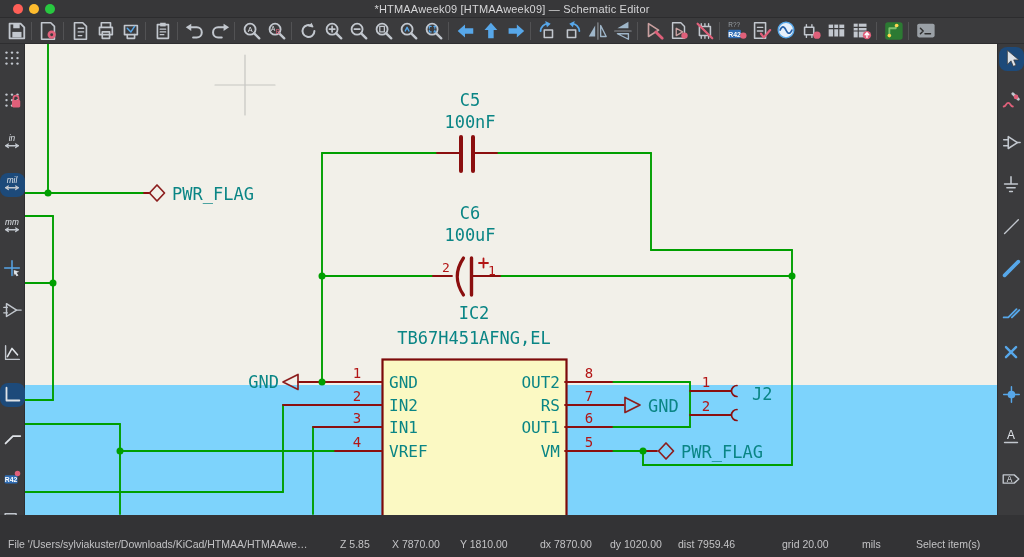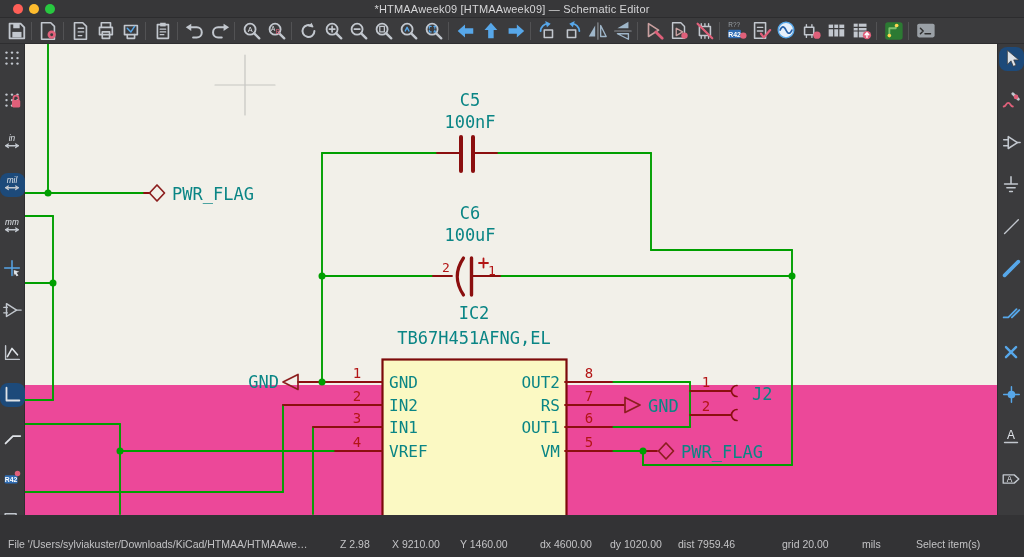--- a/index.html
+++ b/index.html
@@ -1,17 +1,17 @@
 <!DOCTYPE html>
 <html><head>
 <meta charset="utf-8">
 <style>
   * { box-sizing: border-box; margin: 0; padding: 0; }
   body { background:#222; font-family:"Liberation Sans", sans-serif; }
-  .window { position:relative; width:1024px; height:557px; background:#ec4899; overflow:hidden; }
+  .window { position:relative; width:1024px; height:557px; background:#7dd3fc; overflow:hidden; }
 
   
   .titlebar { position:absolute; left:0; top:0; width:1024px; height:18px; background:#373739;
               border-bottom:1px solid #2c2c2e; }
   .light { position:absolute; top:4px; width:10px; height:10px; border-radius:50%; }
   .title { position:absolute; left:0; right:0; top:3px; text-align:center; font-size:11px;
            color:#d6d6d8; letter-spacing:.2px; }
 
   
   .tbtop { position:absolute; left:0; top:18px; width:1024px; height:26px; background:#3b3b3d;
@@ -593,24 +593,24 @@
         <text x="589" y="447" font-size="14" fill="#b31515" text-anchor="middle" font-family="DejaVu Sans Mono, monospace">5</text>
         <text x="706" y="387" font-size="14" fill="#b31515" text-anchor="middle" font-family="DejaVu Sans Mono, monospace">1</text>
         <text x="706" y="411" font-size="14" fill="#b31515" text-anchor="middle" font-family="DejaVu Sans Mono, monospace">2</text>
         <text x="446" y="272" font-size="13" fill="#b31515" text-anchor="middle" font-family="DejaVu Sans Mono, monospace">2</text>
         <text x="492" y="275" font-size="13" fill="#b31515" text-anchor="middle" font-family="DejaVu Sans Mono, monospace">1</text>
       </svg>
   </div>
 
   <div class="statusbar">
     <span style="left:8px;max-width:300px;overflow:hidden;text-overflow:ellipsis">File '/Users/sylviakuster/Downloads/KiCad/HTMAA/HTMAAweek09/HTMAAweek…</span>
-    <span style="left:340px">Z 2.98</span>
-    <span style="left:392px">X 9210.00</span>
-    <span style="left:460px">Y 1460.00</span>
-    <span style="left:540px">dx 4600.00</span>
+    <span style="left:340px">Z 5.85</span>
+    <span style="left:392px">X 7870.00</span>
+    <span style="left:460px">Y 1810.00</span>
+    <span style="left:540px">dx 7870.00</span>
     <span style="left:610px">dy 1020.00</span>
     <span style="left:678px">dist 7959.46</span>
     <span style="left:782px">grid 20.00</span>
     <span style="left:862px">mils</span>
     <span style="left:916px">Select item(s)</span>
   </div>
 
 </div>
 
 </body></html>

